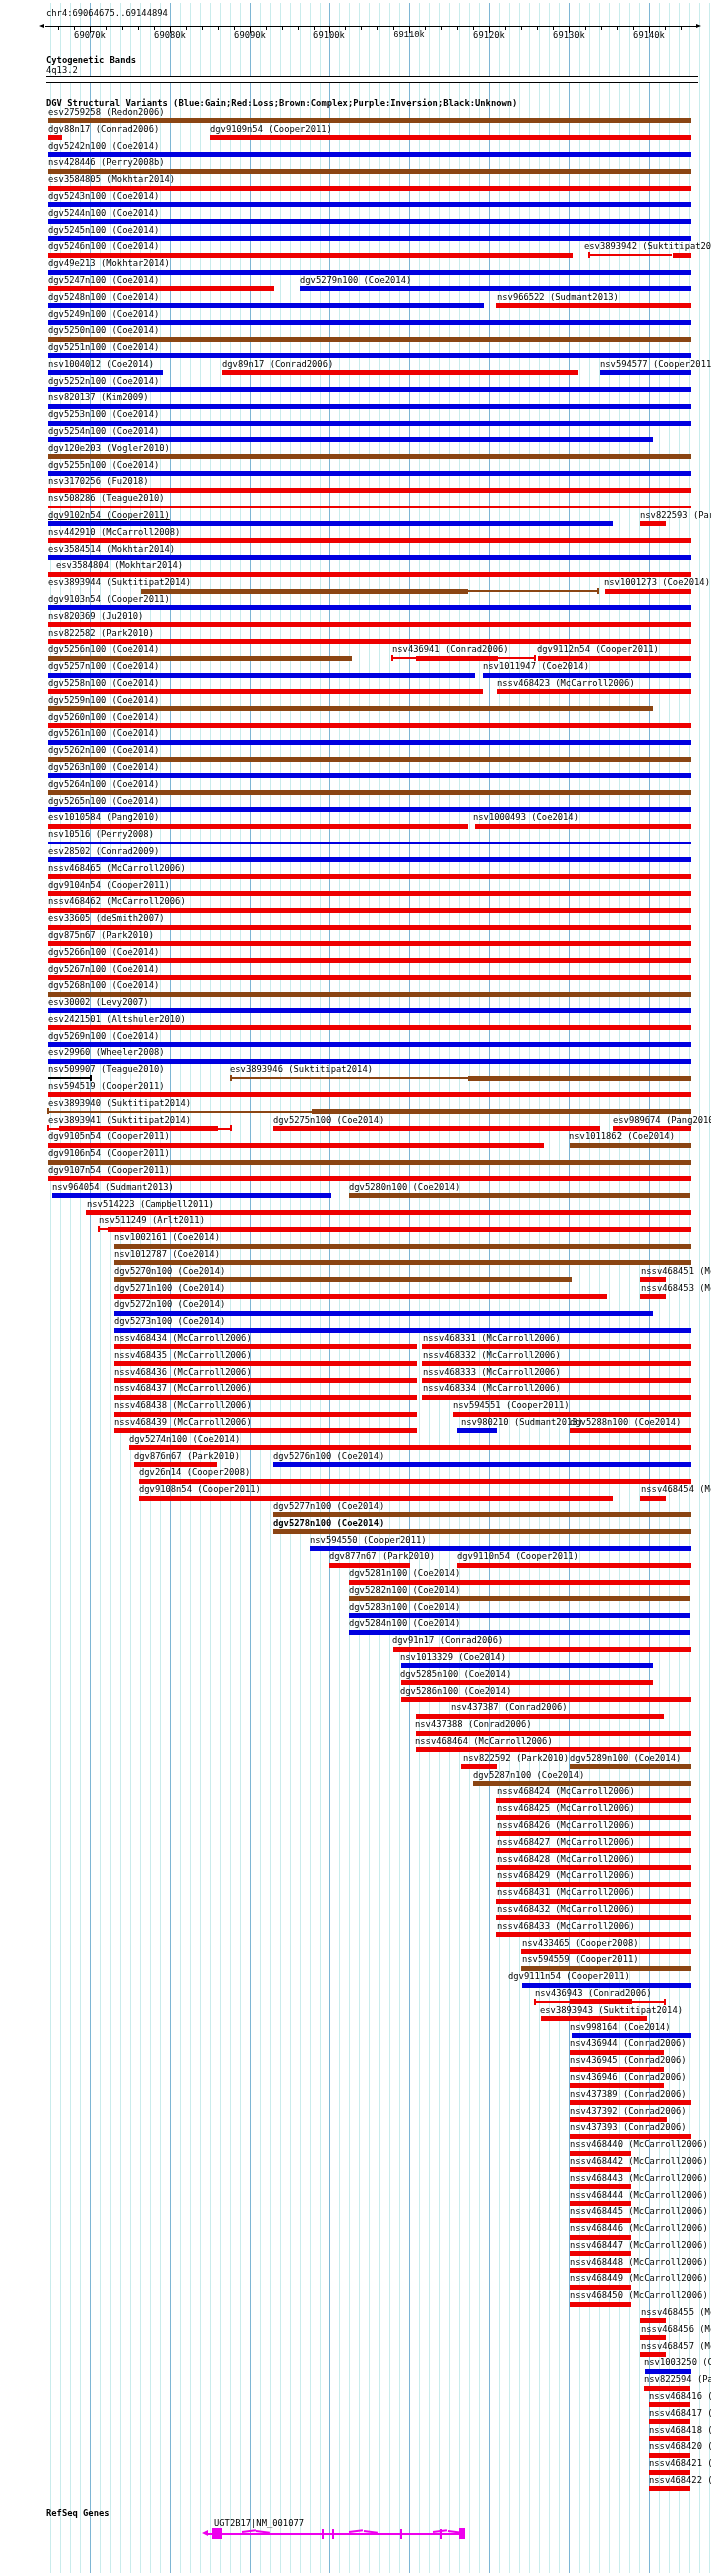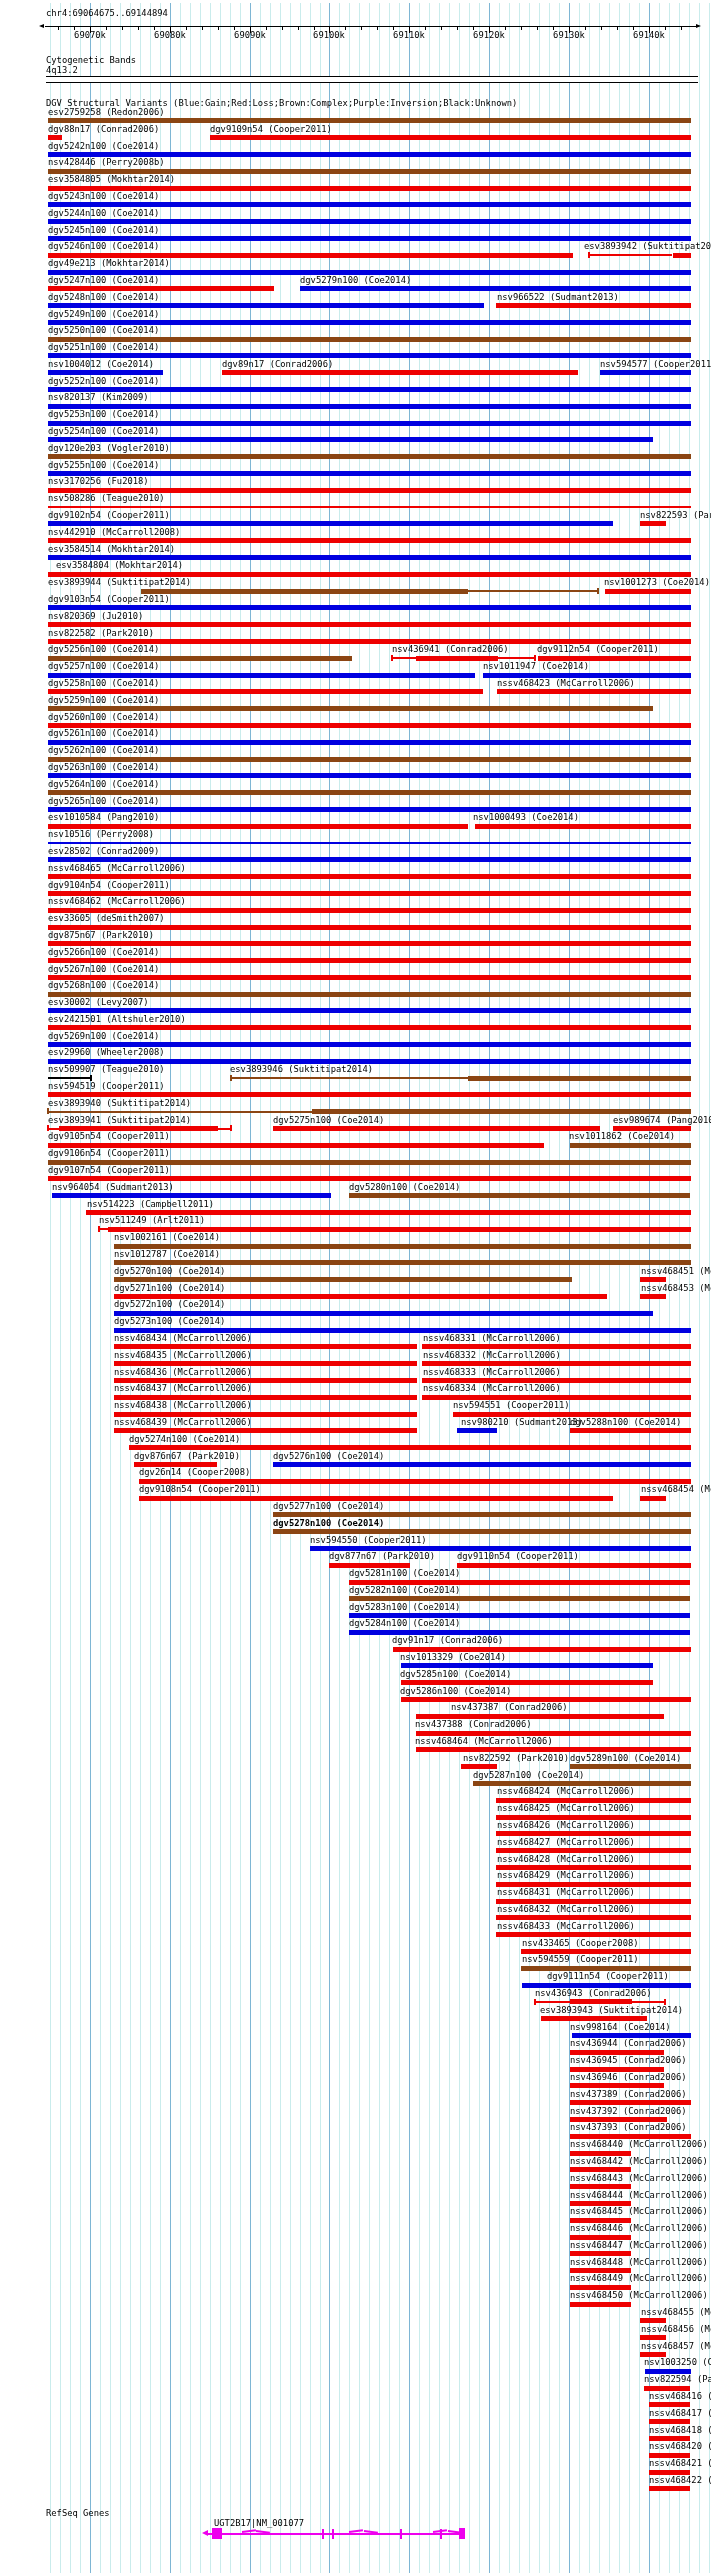--- a/index.html
+++ b/index.html
@@ -1,18 +1,18 @@
 <!DOCTYPE html>
 <html style="font-size:12.8px"><head>
 <meta charset="utf-8">
 <style>
   html,body{margin:0;padding:0;background:#fff;}
   #canvas{position:relative;width:712px;height:2576px;overflow:hidden;background:#fff;
           font-family:"DejaVu Sans Mono",monospace;font-size:8.8px;color:#000;}
-  .hdr{position:absolute;font-weight:normal;white-space:nowrap;}
+  .hdr{position:absolute;font-weight:bold;white-space:nowrap;}
   .lbl{position:absolute;white-space:nowrap;line-height:9.6px;}
   .grid{position:absolute;width:0.8px;top:3.2px;height:2570px;}
   .bar{position:absolute;height:4.8px;}
   .thin{position:absolute;height:1.6px;}
   .tick{position:absolute;width:1.6px;height:6.4px;}
   .rline{position:absolute;height:0.8px;background:#000;}
   .rtick{position:absolute;width:0.8px;background:#000;}
   .arrow{position:absolute;width:0;height:0;}
   #cytobox{position:absolute;background:#fff;border-top:1.6px solid #000;border-bottom:1.6px solid #000;}
   .gene{position:absolute;}
@@ -139,21 +139,21 @@
       <div class="rtick" style="left: 681px; top: 26px; height: 4px;"></div>
       <div class="rtick" style="left: 90px; top: 26px; height: 7.2px;"></div>
       <div class="lbl" style="left: 90px; top: 31px; transform: translateX(-50%);">69070k</div>
       <div class="rtick" style="left: 170px; top: 26px; height: 7.2px;"></div>
       <div class="lbl" style="left: 170px; top: 31px; transform: translateX(-50%);">69080k</div>
       <div class="rtick" style="left: 250px; top: 26px; height: 7.2px;"></div>
       <div class="lbl" style="left: 250px; top: 31px; transform: translateX(-50%);">69090k</div>
       <div class="rtick" style="left: 329px; top: 26px; height: 7.2px;"></div>
       <div class="lbl" style="left: 329px; top: 31px; transform: translateX(-50%);">69100k</div>
       <div class="rtick" style="left: 409px; top: 26px; height: 7.2px;"></div>
-      <div class="lbl" style="left: 409px; top: 31px; transform: translateX(-50%);">69110k</div>
+      <div class="lbl" style="left: 409px; top: 31px; transform: translateX(-50%); font-family: Liberation Mono, monospace;">69110k</div>
       <div class="rtick" style="left: 489px; top: 26px; height: 7.2px;"></div>
       <div class="lbl" style="left: 489px; top: 31px; transform: translateX(-50%);">69120k</div>
       <div class="rtick" style="left: 569px; top: 26px; height: 7.2px;"></div>
       <div class="lbl" style="left: 569px; top: 31px; transform: translateX(-50%);">69130k</div>
       <div class="rtick" style="left: 649px; top: 26px; height: 7.2px;"></div>
       <div class="lbl" style="left: 649px; top: 31px; transform: translateX(-50%);">69140k</div>
     </div>
 
   <div class="hdr" style="left:46px;top:55px;">Cytogenetic Bands</div>
   <div class="lbl" style="left:46px;top:66px;">4q13.2</div>
@@ -217,21 +217,21 @@
       <div class="lbl" style="left: 48px; top: 427px;">dgv5254n100 (Coe2014)</div>
       <div class="bar" style="left: 48px; top: 437px; width: 605px; background: rgb(0, 0, 224);"></div>
       <div class="lbl" style="left: 48px; top: 444px;">dgv120e203 (Vogler2010)</div>
       <div class="bar" style="left: 48px; top: 454px; width: 643px; background: rgb(139, 69, 19);"></div>
       <div class="lbl" style="left: 48px; top: 461px;">dgv5255n100 (Coe2014)</div>
       <div class="bar" style="left: 48px; top: 471px; width: 643px; background: rgb(0, 0, 224);"></div>
       <div class="lbl" style="left: 48px; top: 477px;">nsv3170256 (Fu2018)</div>
       <div class="bar" style="left: 48px; top: 488px; width: 643px; background: rgb(238, 0, 0);"></div>
       <div class="lbl" style="left: 48px; top: 494px;">nsv508286 (Teague2010)</div>
       <div class="thin" style="left: 48px; top: 506px; width: 643px; background: rgb(238, 0, 0);"></div>
-      <div class="lbl" style="left: 48px; top: 511px;">dgv9102n54 (Cooper2011)</div>
+      <div class="lbl" style="left: 48px; top: 511px; text-decoration: underline;">dgv9102n54 (Cooper2011)</div>
       <div class="bar" style="left: 48px; top: 521px; width: 565px; background: rgb(0, 0, 224);"></div>
       <div class="lbl" style="left: 640px; top: 511px;">nsv822593 (Park2010)</div>
       <div class="bar" style="left: 640px; top: 521px; width: 25.6px; background: rgb(238, 0, 0);"></div>
       <div class="lbl" style="left: 48px; top: 528px;">nsv442910 (McCarroll2008)</div>
       <div class="bar" style="left: 48px; top: 538px; width: 643px; background: rgb(238, 0, 0);"></div>
       <div class="lbl" style="left: 48px; top: 545px;">esv3584514 (Mokhtar2014)</div>
       <div class="bar" style="left: 48px; top: 555px; width: 643px; background: rgb(0, 0, 224);"></div>
       <div class="lbl" style="left: 48px; top: 561px; margin-left: 8px;">esv3584804 (Mokhtar2014)</div>
       <div class="bar" style="left: 48px; top: 572px; width: 643px; background: rgb(238, 0, 0);"></div>
       <div class="lbl" style="left: 48px; top: 578px;">esv3893944 (Suktitipat2014)</div>
@@ -458,21 +458,21 @@
       <div class="lbl" style="left: 497px; top: 1888px;">nssv468431 (McCarroll2006)</div>
       <div class="bar" style="left: 496px; top: 1899px; width: 195px; background: rgb(238, 0, 0);"></div>
       <div class="lbl" style="left: 497px; top: 1905px;">nssv468432 (McCarroll2006)</div>
       <div class="bar" style="left: 496px; top: 1915px; width: 195px; background: rgb(238, 0, 0);"></div>
       <div class="lbl" style="left: 497px; top: 1922px;">nssv468433 (McCarroll2006)</div>
       <div class="bar" style="left: 496px; top: 1932px; width: 195px; background: rgb(238, 0, 0);"></div>
       <div class="lbl" style="left: 522px; top: 1939px;">nsv433465 (Cooper2008)</div>
       <div class="bar" style="left: 521px; top: 1949px; width: 170px; background: rgb(238, 0, 0);"></div>
       <div class="lbl" style="left: 522px; top: 1955px;">nsv594559 (Cooper2011)</div>
       <div class="bar" style="left: 521px; top: 1966px; width: 170px; background: rgb(139, 69, 19);"></div>
-      <div class="lbl" style="left: 547px; top: 1972px;">dgv9111n54 (Cooper2011)</div>
+      <div class="lbl" style="left: 508px; top: 1972px;">dgv9111n54 (Cooper2011)</div>
       <div class="bar" style="left: 522px; top: 1983px; width: 169px; background: rgb(0, 0, 224);"></div>
       <div class="lbl" style="left: 535px; top: 1989px;">nsv436943 (Conrad2006)</div>
       <div class="tick" style="left: 534px; top: 1999px; background: rgb(238, 0, 0);"></div>
       <div class="thin" style="left: 535px; top: 2001px; width: 35px; background: rgb(238, 0, 0);"></div>
       <div class="bar" style="left: 570px; top: 1999px; width: 62px; background: rgb(238, 0, 0);"></div>
       <div class="thin" style="left: 632px; top: 2001px; width: 33px; background: rgb(238, 0, 0);"></div>
       <div class="tick" style="left: 664px; top: 1999px; background: rgb(238, 0, 0);"></div>
       <div class="lbl" style="left: 540px; top: 2006px;">esv3893943 (Suktitipat2014)</div>
       <div class="bar" style="left: 541px; top: 2016px; width: 106px; background: rgb(238, 0, 0);"></div>
       <div class="lbl" style="left: 570px; top: 2023px;">nsv998164 (Coe2014)</div>

